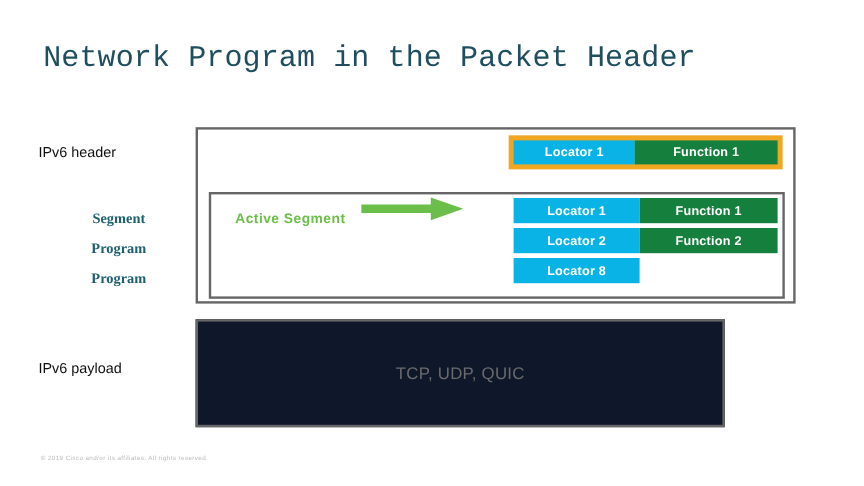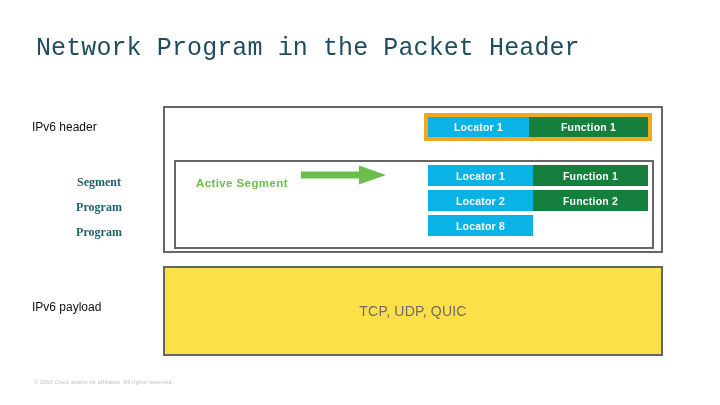--- a/index.html
+++ b/index.html
@@ -182,25 +182,25 @@
     width: 100%;
     margin: 0;
   }
   #sid-highlight .sid-locator { flex: 0 0 101px; }
 
   
   #payload-box {
     position: absolute;
     left: 163px;
     top: 266px;
-    width: 500px;
+    width: 441px;
     height: 90px;
     border: 2px solid #666666;
     box-sizing: border-box;
-    background: #fde047;
+    background: #0f172a;
     display: flex;
     align-items: center;
     justify-content: center;
   }
   #payload-text {
     font-size: 14px;
     color: #6b6b6b;
     letter-spacing: 0.2px;
   }
 

